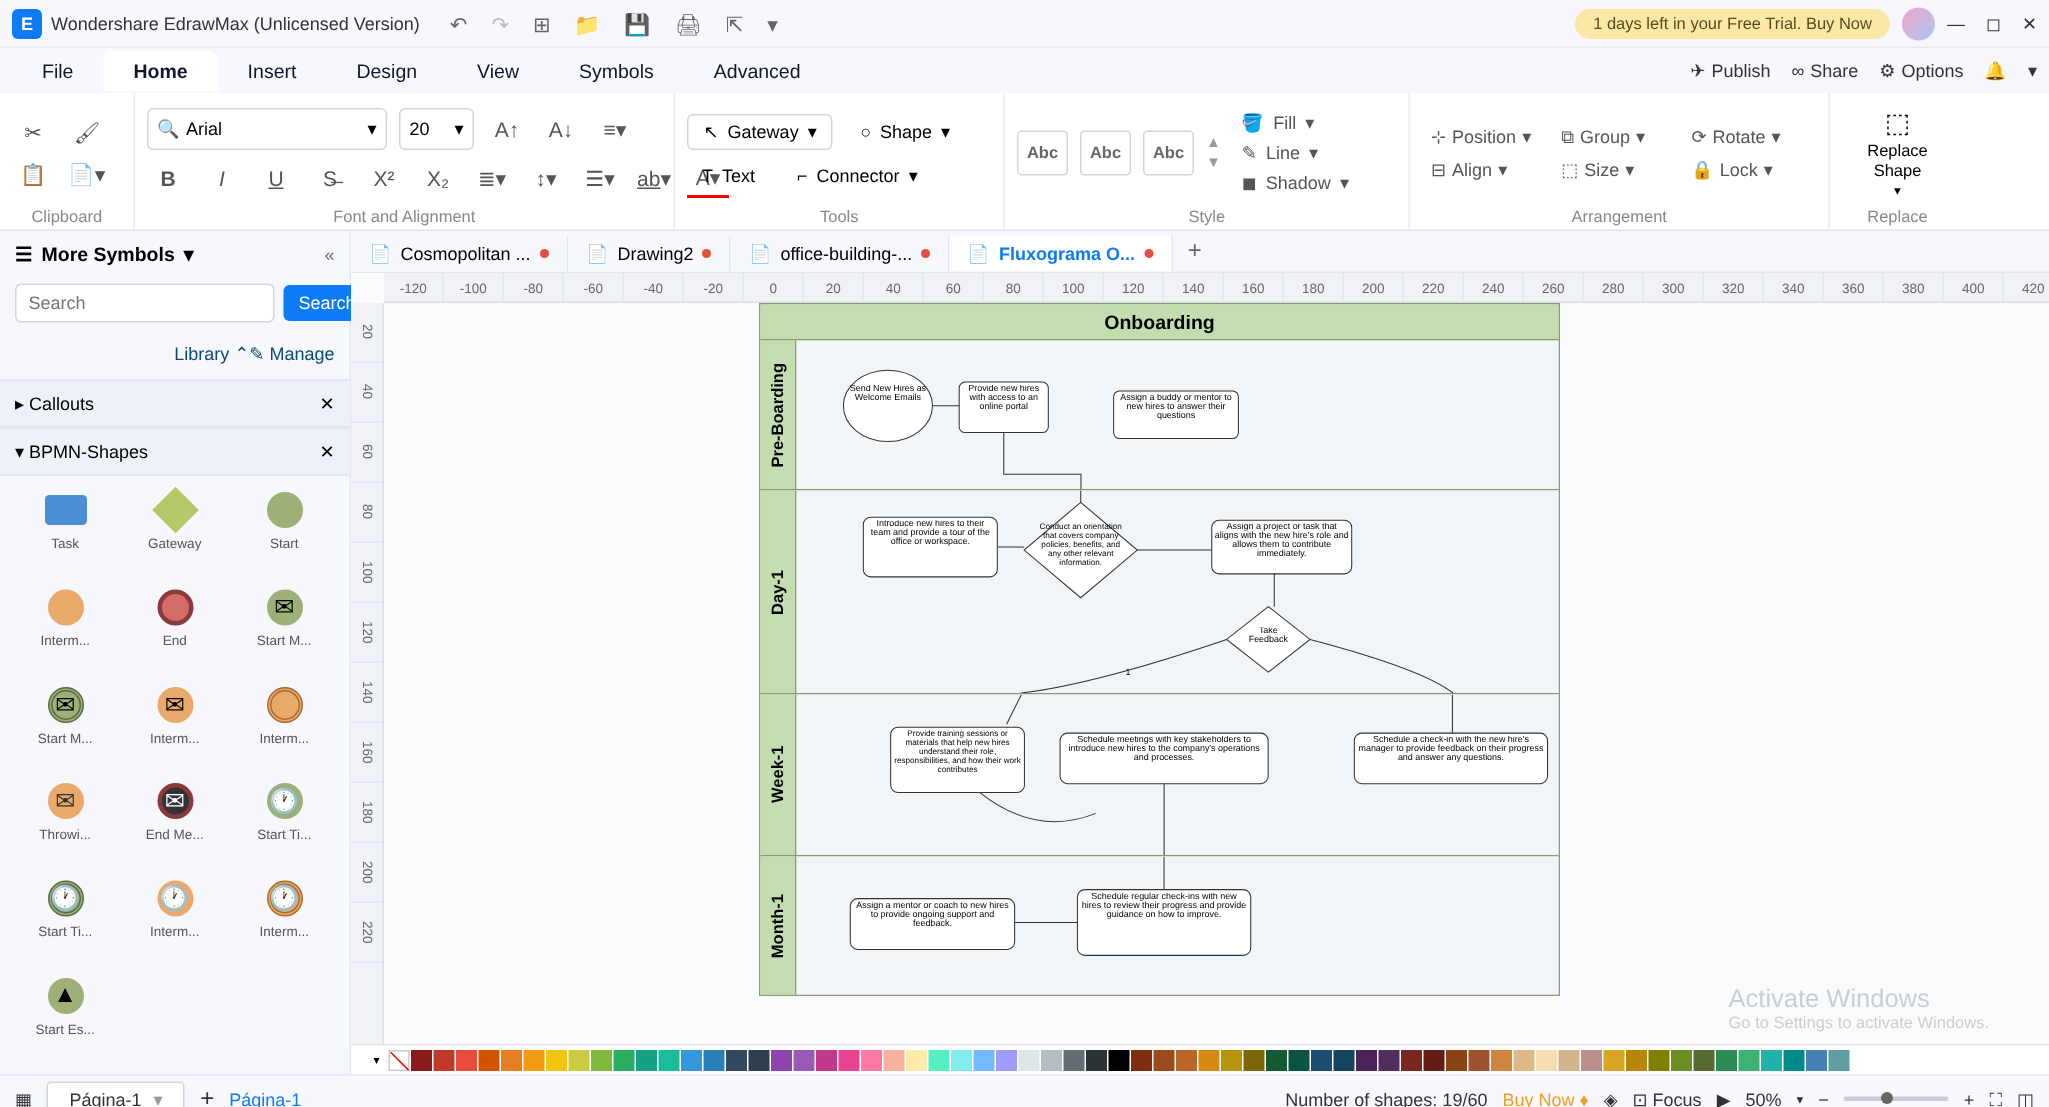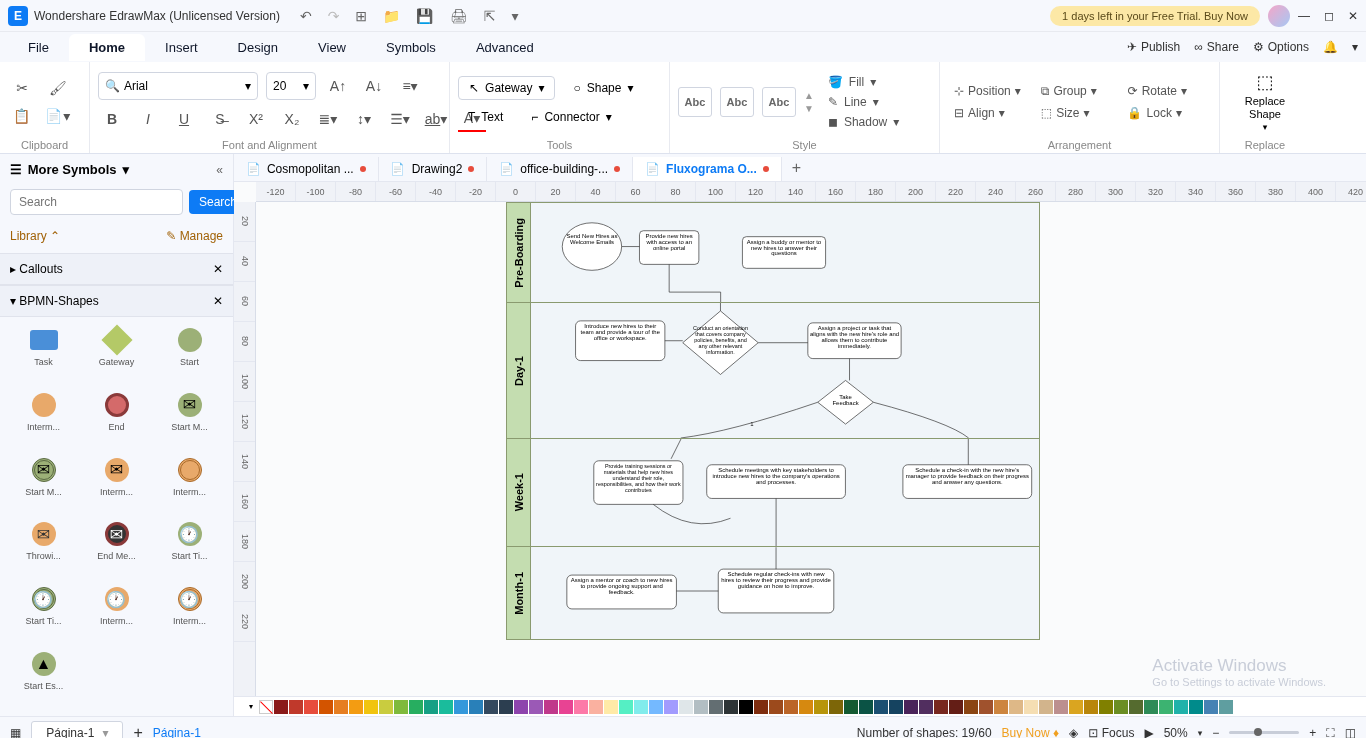--- a/index.html
+++ b/index.html
@@ -43,21 +43,21 @@
 .main { display: flex; height: 562px; }
 
 
 .left-panel { width: 234px; background: #f6f8fd; border-right: 1px solid #e4e7f0; display: flex; flex-direction: column; position: relative; }
 .lp-header { padding: 8px 10px; display: flex; align-items: center; justify-content: space-between; }
 .lp-title { font-weight: 600; font-size: 13px; display: flex; align-items: center; gap: 6px; }
 .collapse-arrows { font-size: 12px; color: #666; }
 .search-row { display: flex; gap: 6px; padding: 4px 10px; align-items: center; }
 .search-input { flex: 1; border: 1px solid #d0d5e0; border-radius: 4px; height: 26px; padding: 0 8px; font-size: 12px; background: #fff; }
 .search-btn { background: #0d7bf5; color: #fff; border: none; border-radius: 4px; padding: 5px 10px; font-size: 12px; }
-.lib-row { display: flex; justify-content: space-between; padding: 10px; font-size: 12px; color: #a16207; }
+.lib-row { display: flex; justify-content: flex-end; padding: 10px; font-size: 12px; color: #0c4a6e; }
 .cat-header { padding: 8px 10px; background: #eef1f8; font-size: 12px; display: flex; align-items: center; justify-content: space-between; border-top: 1px solid #e0e3ec; border-bottom: 1px solid #e0e3ec; }
 .shapes-grid { padding: 8px; display: grid; grid-template-columns: repeat(3,1fr); gap: 6px 2px; overflow-y: auto; flex: 1; }
 .shape-cell { display: flex; flex-direction: column; align-items: center; gap: 2px; }
 .shape-icon { width: 30px; height: 30px; display: flex; align-items: center; justify-content: center; }
 .shape-label { font-size: 9px; color: #555; text-align: center; white-space: nowrap; overflow: hidden; width: 50px; text-overflow: ellipsis; }
 .srect { width: 28px; height: 20px; background: #4a8fd8; border-radius: 3px; }
 .sdiamond { width: 22px; height: 22px; background: #b4c967; transform: rotate(45deg); }
 .scircle { width: 24px; height: 24px; border-radius: 50%; }
 
 
@@ -460,20 +460,21 @@
           <span>100</span>
           <span>120</span>
           <span>140</span>
           <span>160</span>
           <span>180</span>
           <span>200</span>
           <span>220</span>
         </div>
       <div class="canvas">
         <div class="page">
+          <div class="swimtitle">Onboarding</div>
 
           <div class="lane" style="height:100px">
             <div class="lane-label">
                 <span>Pre-Boarding</span>
               </div>
             <div class="lane-body">
               <svg class="flowchart" viewBox="0 0 510 100">
                 <ellipse cx="60" cy="44" rx="30" ry="24"></ellipse>
                 <foreignObject x="32" y="30" width="56" height="30"><div style="font-size:6px;text-align:center">Send New Hires as Welcome Emails</div></foreignObject>
                 <rect x="108" y="28" width="60" height="34" rx="4"></rect>

